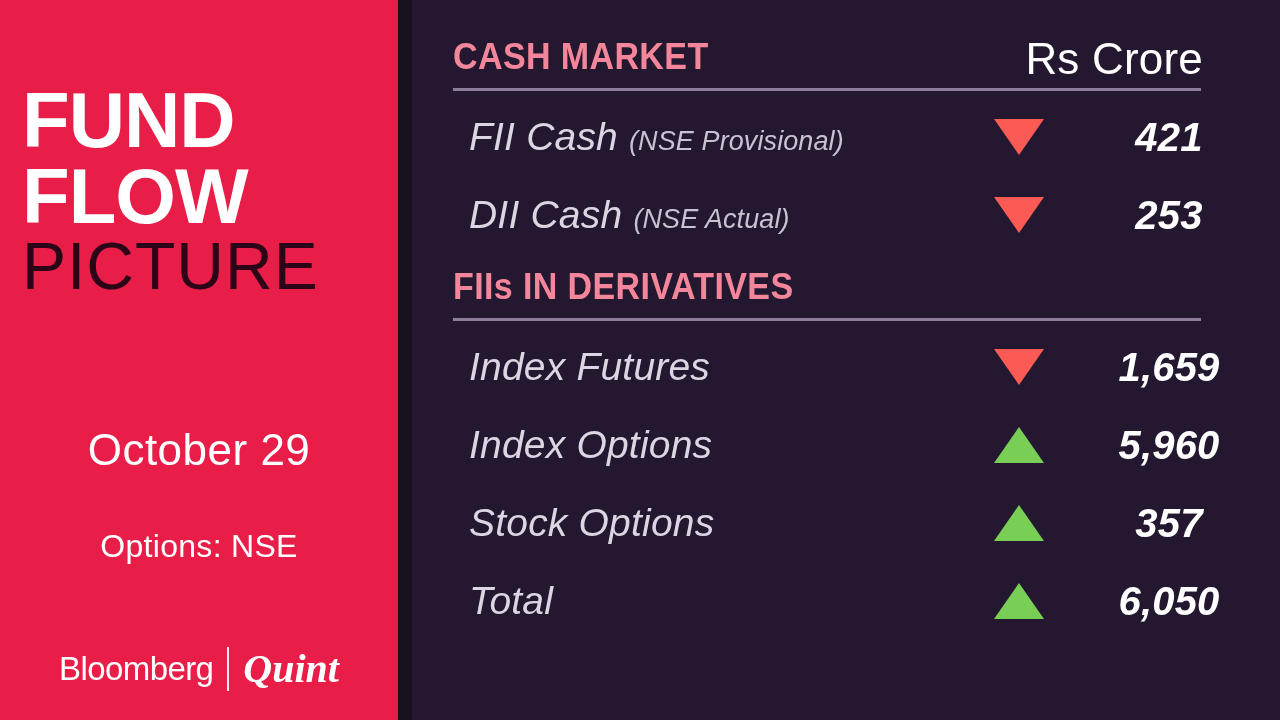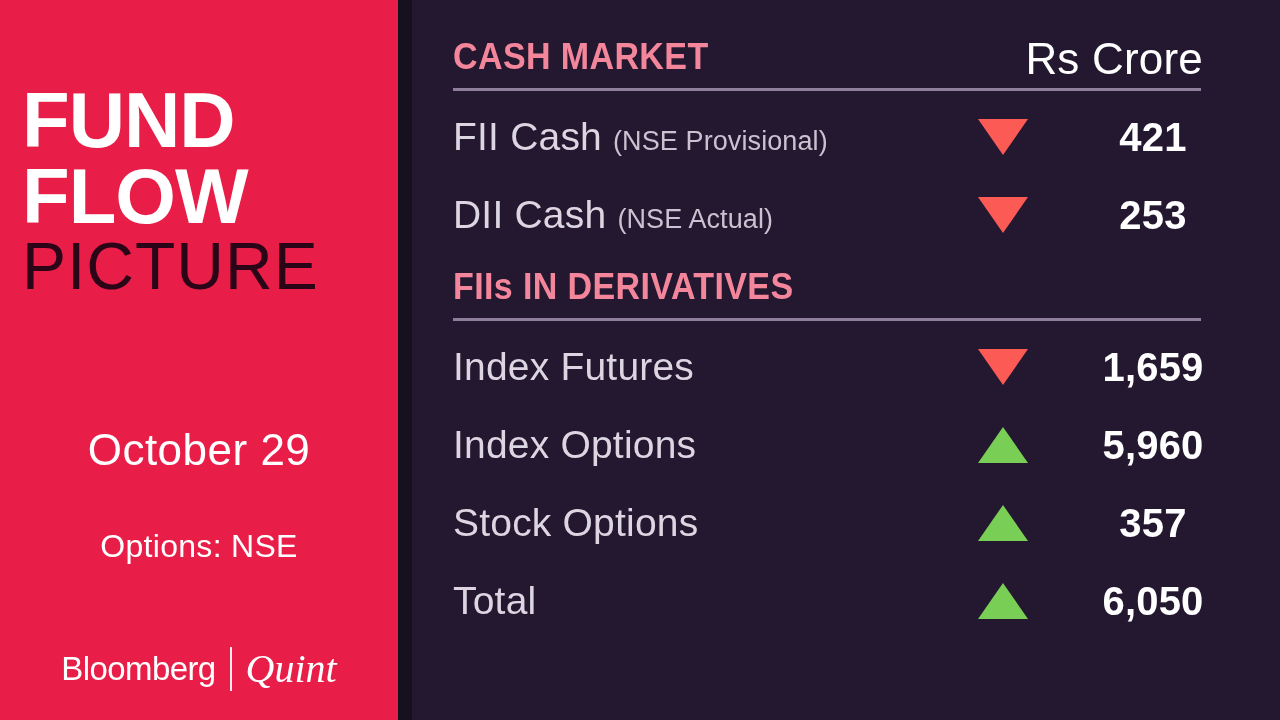--- a/index.html
+++ b/index.html
@@ -106,21 +106,21 @@
   #logo-divider {
     width: 2px;
     height: 44px;
     background: #FFFFFF;
     opacity: 0.92;
   }
   #logo-quint {
     color: #FFFFFF;
     font-family: "Liberation Serif", serif;
     font-style: italic;
-    font-weight: normal;
+    font-weight: bold;
     font-size: 40px;
     letter-spacing: 0px;
   }
 
   
   .section {
     position: absolute;
     left: 444px;
     width: 750px;
     margin-left: 9px;
@@ -159,23 +159,24 @@
     position: absolute;
     left: 0;
     width: 748px;
     height: 3px;
     background: #8E7D9B;
     top: 52px;
   }
 
   .rows {
     position: absolute;
-    left: 0;
+    left: 16px;
     top: 62px;
     width: 750px;
+    font-style: italic;
   }
   .row {
     position: relative;
     height: 78px;
   }
   .row-label {
     position: absolute;
     left: 0;
     top: 50%;
     transform: translateY(-50%);

